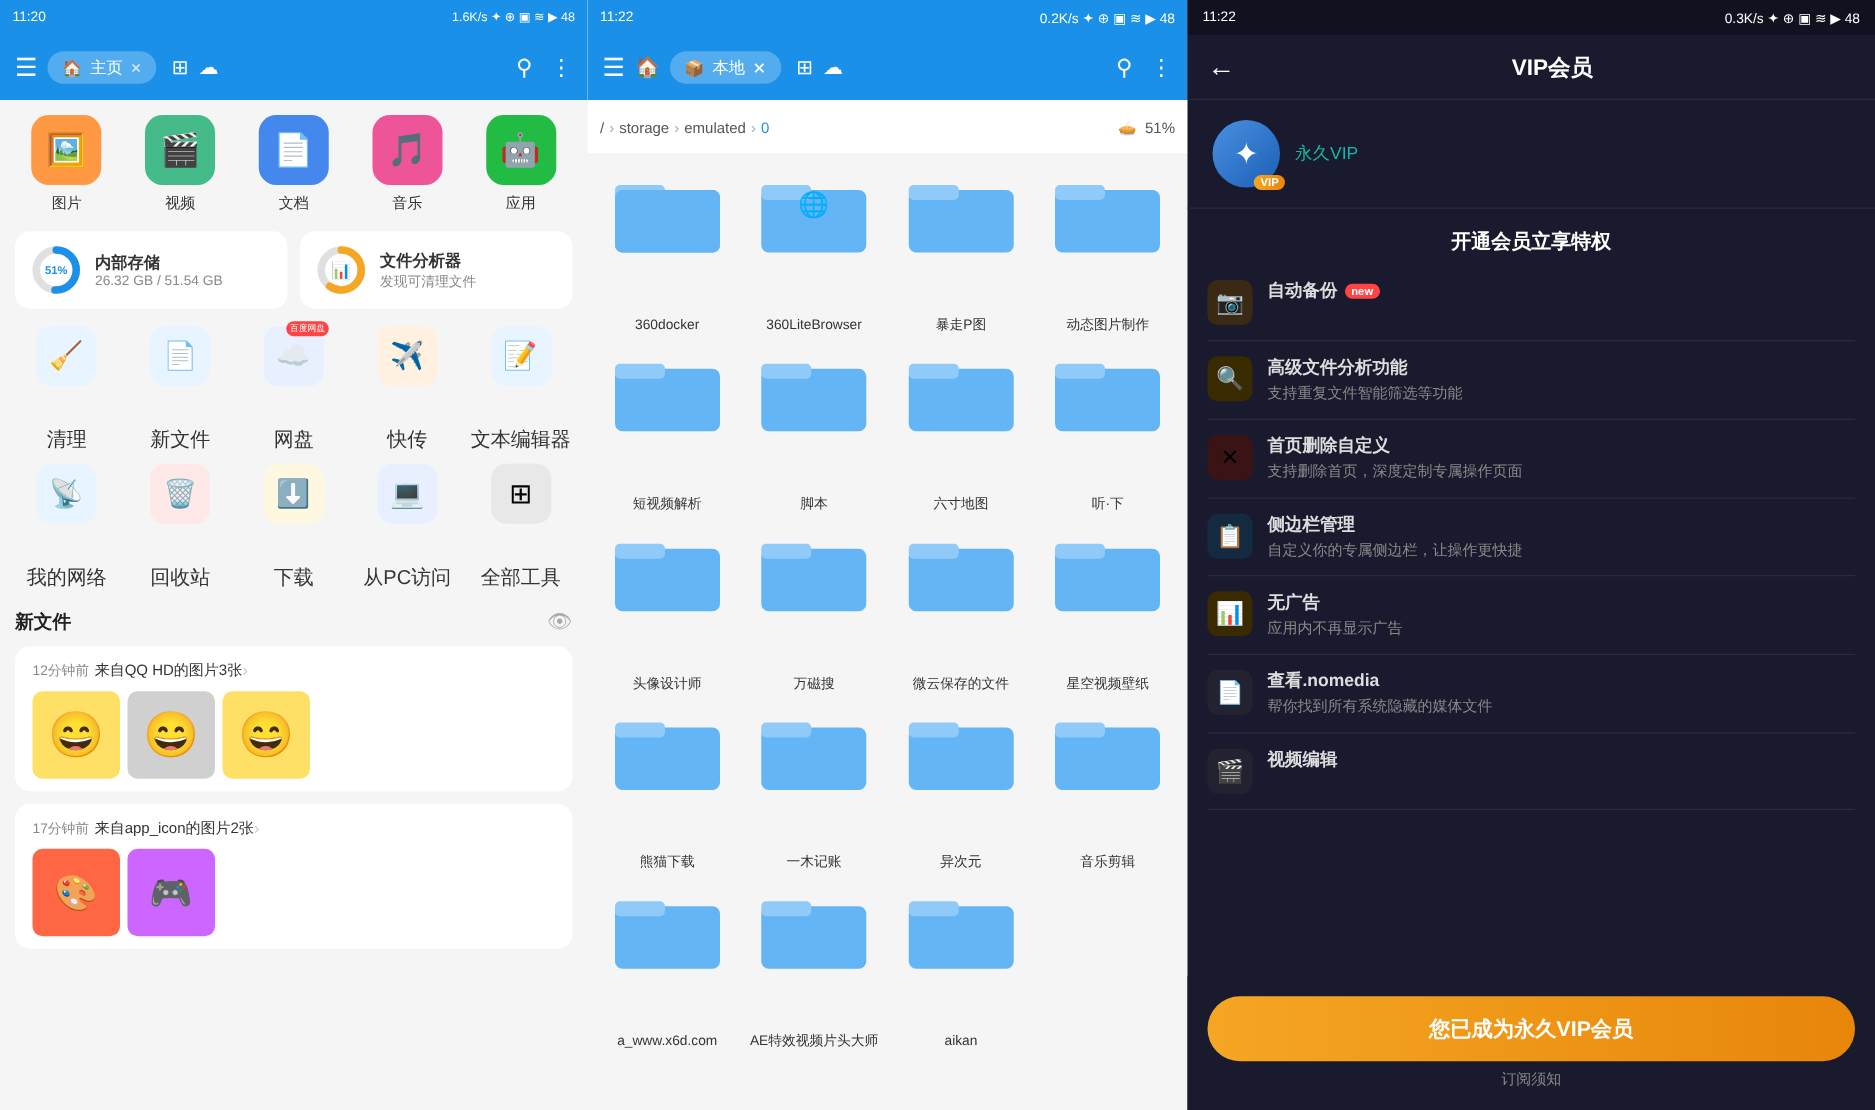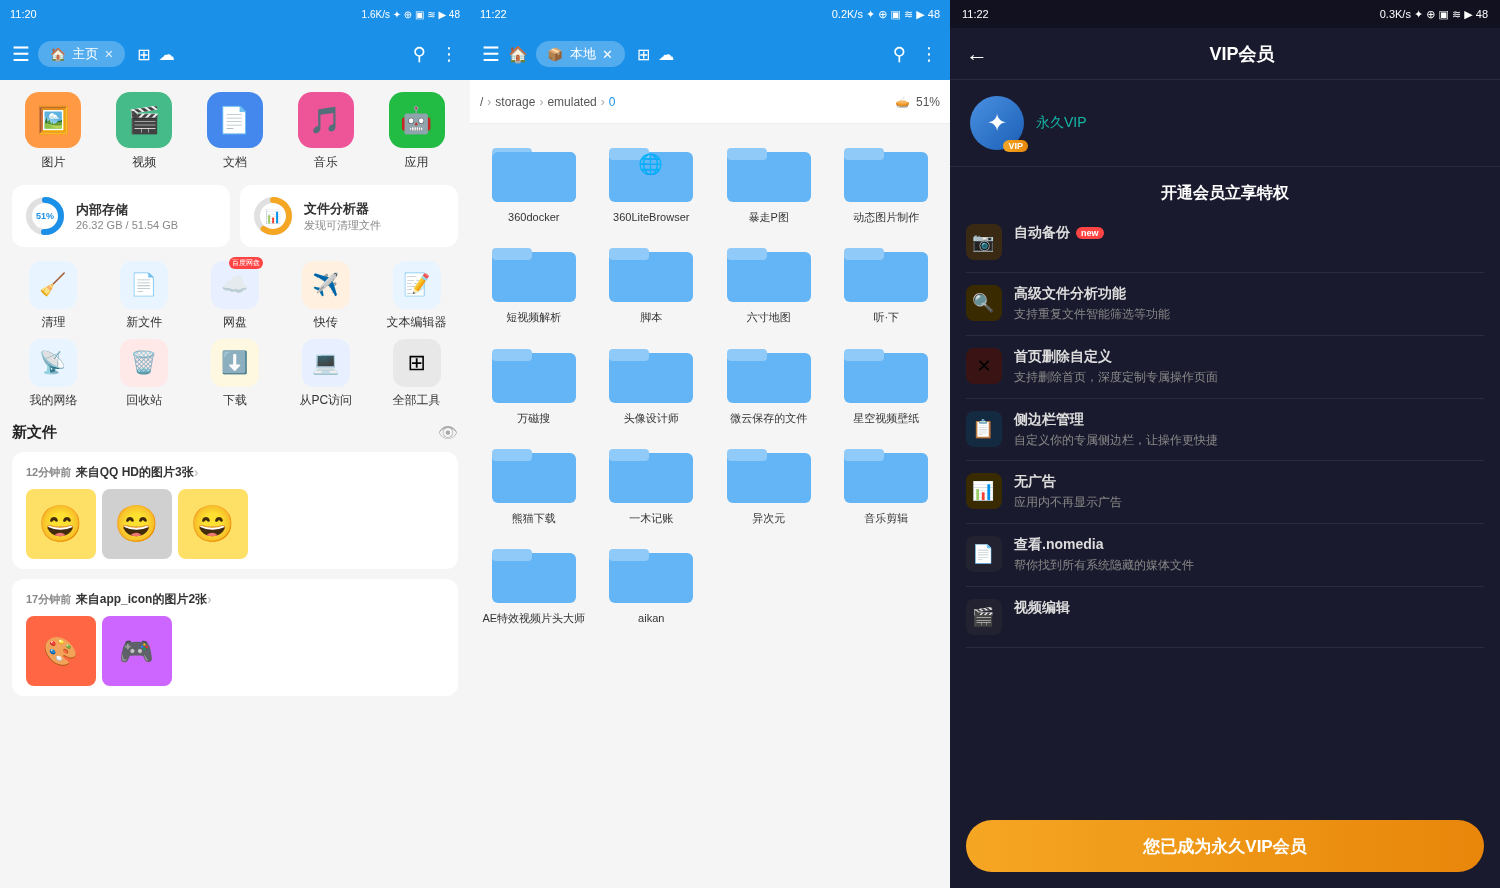--- a/index.html
+++ b/index.html
@@ -168,22 +168,23 @@
       position: absolute;
       top: -4px;
       right: -4px;
       background: #ff4444;
       color: white;
       font-size: 8px;
       padding: 1px 4px;
       border-radius: 8px;
     }
     .tool-label {
-      font-size: 12px;
+      font-size: 16px;
       color: #333;
+      margin-top: 28px;
     }
 
     
     .section-header {
       display: flex;
       align-items: center;
       justify-content: space-between;
       margin-bottom: 10px;
     }
     .section-title {
@@ -198,21 +199,20 @@
     .file-group {
       background: white;
       border-radius: 12px;
       padding: 10px 14px;
       margin-bottom: 10px;
     }
     .file-group-header {
       display: flex;
       align-items: center;
       margin-bottom: 8px;
-      font-weight: bold;
     }
     .file-group-time {
       font-size: 11px;
       color: #888;
     }
     .file-group-source {
       font-size: 12px;
       color: #333;
     }
     .file-group-arrow {
@@ -316,20 +316,21 @@
     }
     .folder-icon svg {
       width: 88px;
       height: 72px;
     }
     .folder-label {
       font-size: 11px;
       color: #333;
       text-align: right;
       line-height: 1.3;
+      margin-top: 43px;
     }
 
     
     .panel3 {
       width: 550px;
       height: 888px;
       background: #1a1a2e;
       display: flex;
       flex-direction: column;
       flex-shrink: 0;
@@ -765,40 +766,40 @@
         <span class="folder-label">听·下</span>
       </div>
 
       <div class="folder-item">
         <div class="folder-icon">
           <svg viewBox="0 0 88 72">
             <rect x="2" y="18" width="84" height="50" rx="6" fill="#64b5f6"></rect>
             <rect x="2" y="14" width="40" height="12" rx="4" fill="#90caf9"></rect>
           </svg>
         </div>
+        <span class="folder-label">头像设计师</span>
+      </div>
+
+      <div class="folder-item">
+        <div class="folder-icon">
+          <svg viewBox="0 0 88 72">
+            <rect x="2" y="18" width="84" height="50" rx="6" fill="#64b5f6"></rect>
+            <rect x="2" y="14" width="40" height="12" rx="4" fill="#90caf9"></rect>
+          </svg>
+        </div>
         <span class="folder-label">万磁搜</span>
       </div>
 
       <div class="folder-item">
         <div class="folder-icon">
           <svg viewBox="0 0 88 72">
             <rect x="2" y="18" width="84" height="50" rx="6" fill="#64b5f6"></rect>
             <rect x="2" y="14" width="40" height="12" rx="4" fill="#90caf9"></rect>
           </svg>
         </div>
-        <span class="folder-label">头像设计师</span>
-      </div>
-
-      <div class="folder-item">
-        <div class="folder-icon">
-          <svg viewBox="0 0 88 72">
-            <rect x="2" y="18" width="84" height="50" rx="6" fill="#64b5f6"></rect>
-            <rect x="2" y="14" width="40" height="12" rx="4" fill="#90caf9"></rect>
-          </svg>
-        </div>
         <span class="folder-label">微云保存的文件</span>
       </div>
 
       <div class="folder-item">
         <div class="folder-icon">
           <svg viewBox="0 0 88 72">
             <rect x="2" y="18" width="84" height="50" rx="6" fill="#64b5f6"></rect>
             <rect x="2" y="14" width="40" height="12" rx="4" fill="#90caf9"></rect>
           </svg>
         </div>
@@ -838,20 +839,29 @@
       <div class="folder-item">
         <div class="folder-icon">
           <svg viewBox="0 0 88 72">
             <rect x="2" y="18" width="84" height="50" rx="6" fill="#64b5f6"></rect>
             <rect x="2" y="14" width="40" height="12" rx="4" fill="#90caf9"></rect>
           </svg>
         </div>
         <span class="folder-label">音乐剪辑</span>
       </div>
 
+      <div class="folder-item">
+        <div class="folder-icon">
+          <svg viewBox="0 0 88 72">
+            <rect x="2" y="18" width="84" height="50" rx="6" fill="#64b5f6"></rect>
+            <rect x="2" y="14" width="40" height="12" rx="4" fill="#90caf9"></rect>
+          </svg>
+        </div>
+        <span class="folder-label">a_www.x6d.com</span>
+      </div>
 
       <div class="folder-item">
         <div class="folder-icon">
           <svg viewBox="0 0 88 72">
             <rect x="2" y="18" width="84" height="50" rx="6" fill="#64b5f6"></rect>
             <rect x="2" y="14" width="40" height="12" rx="4" fill="#90caf9"></rect>
           </svg>
         </div>
         <span class="folder-label">AE特效视频片头大师</span>
       </div>
@@ -961,15 +971,16 @@
         <div class="title">
           <span>视频编辑</span>
         </div>
       </div>
     </div>
 
   </div>
 
   <div class="vip-button-area">
     <button class="vip-main-button">您已成为永久VIP会员</button>
+    <div class="vip-sub-text">订阅须知</div>
   </div>
 
 </div>
 
 </body></html>

